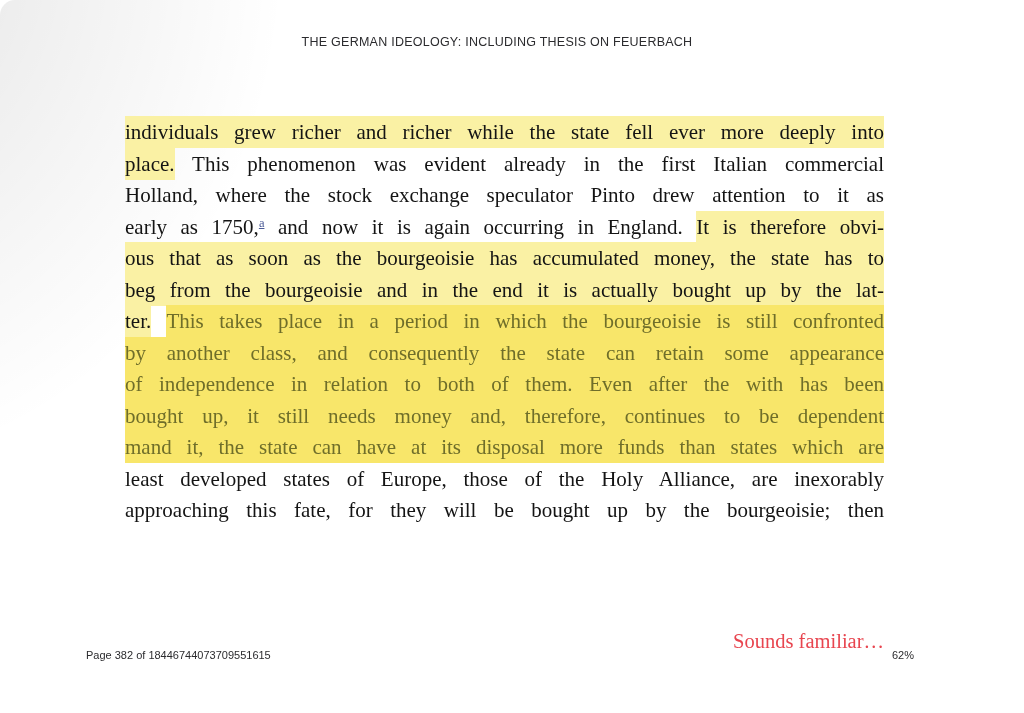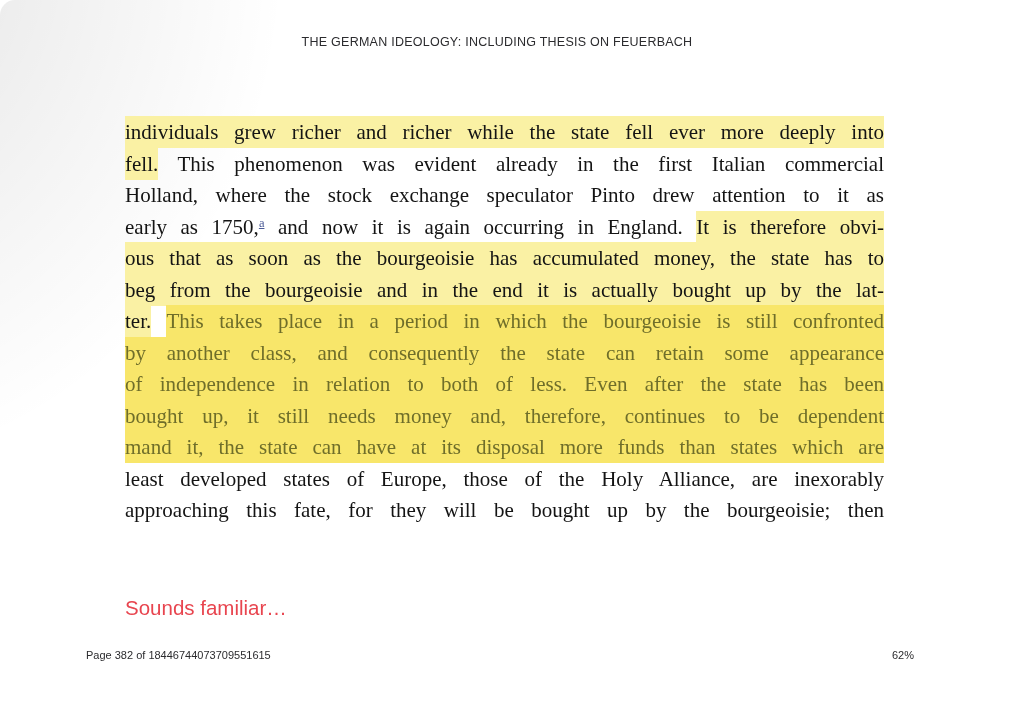--- a/index.html
+++ b/index.html
@@ -62,23 +62,23 @@
     text-decoration: underline;
     font-size: 12.5px;
     vertical-align: 7px;
     line-height: 0;
     cursor: pointer;
   }
   .annotation-note {
     position: absolute;
     left: 125px;
     width: 759px;
-    top: 595px;
-    text-align: left;
-    font-family: Liberation Sans, sans-serif;
+    top: 628px;
+    text-align: right;
+    font-family: Liberation Serif, serif;
     font-size: 20.5px;
     line-height: 26px;
     color: var(--note-red, #e8454f);
     cursor: pointer;
   }
   .reader-footer {
     position: absolute;
     left: 86px;
     right: 80px;
     top: 649px;
@@ -93,28 +93,28 @@
 </head>
 <body>
 
 <div class="page">
   <div class="page-shade"></div>
 
   <div class="running-header">THE GERMAN IDEOLOGY: INCLUDING THESIS ON FEUERBACH</div>
 
   <div class="body-text">
       <div class="line"><span class="seg-hl1">individuals grew richer and richer while the state fell ever more deeply into</span></div>
-      <div class="line"><span class="seg-hl1">fell.</span><span class="seg-gap"> </span><span class="seg-normal">This phenomenon was evident already in the first Italian commercial</span></div>
+      <div class="line"><span class="seg-hl1">place.</span><span class="seg-gap"> </span><span class="seg-normal">This phenomenon was evident already in the first Italian commercial</span></div>
       <div class="line"><span class="seg-normal">Holland, where the stock exchange speculator Pinto drew attention to it as</span></div>
       <div class="line"><span class="seg-normal">early as 1750,</span><span class="seg-fn">a</span><span class="seg-normal"> and now it is again occurring in England. </span><span class="seg-hl1">It is therefore obvi-</span></div>
       <div class="line"><span class="seg-hl1">ous that as soon as the bourgeoisie has accumulated money, the state has to</span></div>
       <div class="line"><span class="seg-hl1">beg from the bourgeoisie and in the end it is actually bought up by the lat-</span></div>
       <div class="line"><span class="seg-hl1">ter.</span><span class="seg-gap"> </span><span class="seg-hl2">This takes place in a period in which the bourgeoisie is still confronted</span></div>
       <div class="line"><span class="seg-hl2">by another class, and consequently the state can retain some appearance</span></div>
-      <div class="line"><span class="seg-hl2">of independence in relation to both of less. Even after the state has been</span></div>
+      <div class="line"><span class="seg-hl2">of independence in relation to both of them. Even after the with has been</span></div>
       <div class="line"><span class="seg-hl2">bought up, it still needs money and, therefore, continues to be dependent</span></div>
       <div class="line"><span class="seg-hl2">mand it, the state can have at its disposal more funds than states which are</span></div>
       <div class="line"><span class="seg-normal">least developed states of Europe, those of the Holy Alliance, are inexorably</span></div>
       <div class="line"><span class="seg-normal">approaching this fate, for they will be bought up by the bourgeoisie; then</span></div>
     </div>
 
   <div class="annotation-note">Sounds familiar…</div>
 
   <div class="reader-footer">
     <span>Page 382 of 18446744073709551615</span>

